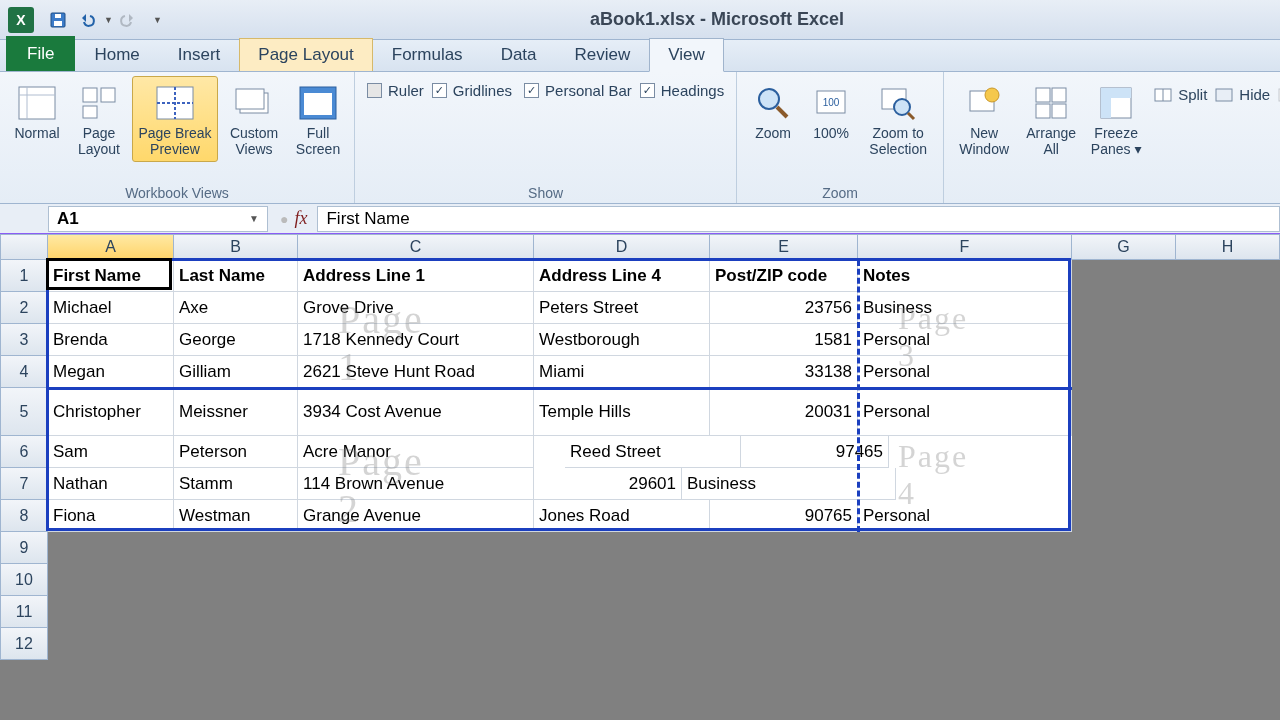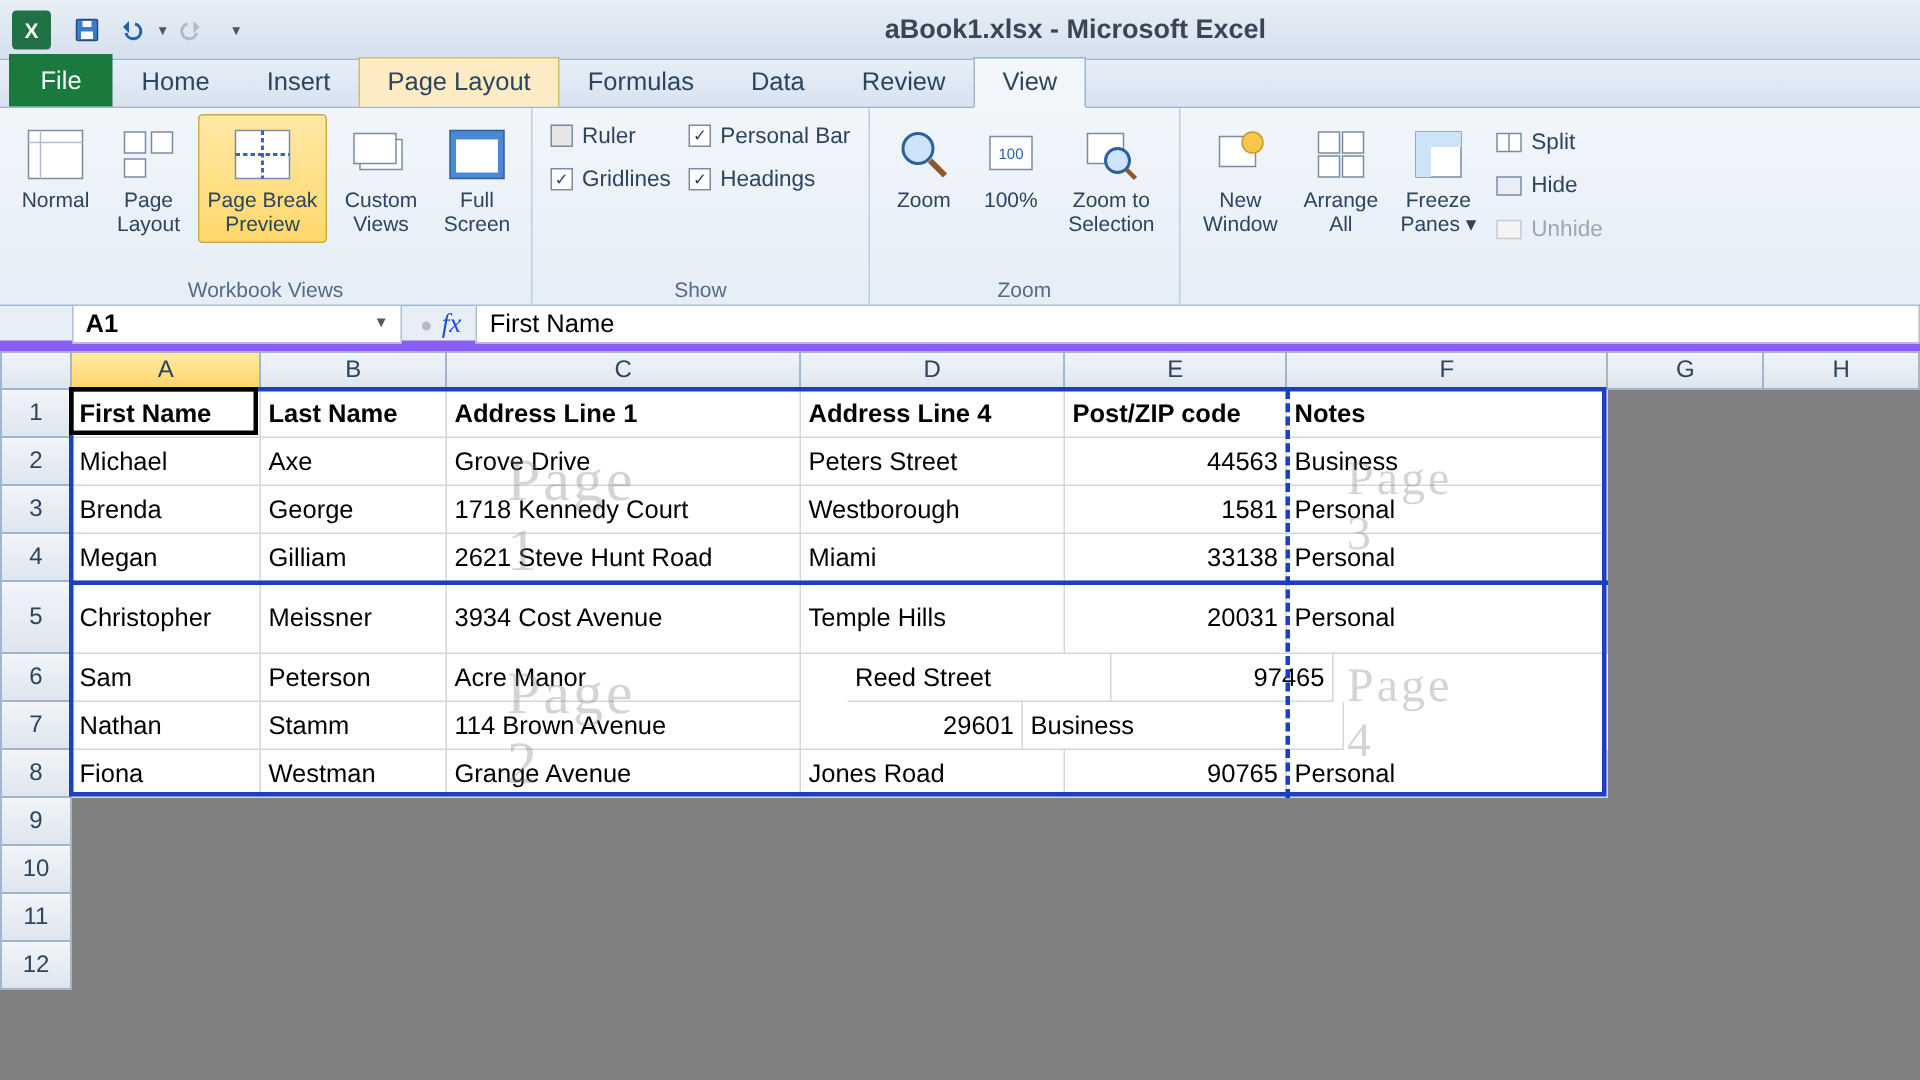--- a/index.html
+++ b/index.html
@@ -23,28 +23,28 @@
 .ribbon { height: 132px; background: linear-gradient(#f2f6fb, #e5edf6); border-bottom: 1px solid #9fb5d0; display: flex; }
 .group { border-right: 1px solid #becedf; padding: 4px 8px 2px; display: flex; flex-direction: column; }
 .group-body { flex: 1; display: flex; align-items: flex-start; gap: 4px; }
 .group-label { text-align: center; font-size: 14px; color: #556b85; padding-top: 2px; }
 .big-btn { width: 70px; display: flex; flex-direction: column; align-items: center; padding: 4px 2px; border: 1px solid transparent; border-radius: 3px; cursor: pointer; }
 .big-btn.active { background: linear-gradient(#ffe8a6, #ffd86b); border-color: #c9a84a; }
 .big-btn .icon-box { width: 48px; height: 44px; display: flex; align-items: center; justify-content: center; }
 .big-btn .lbl { font-size: 14px; text-align: center; line-height: 1.15; color: #2c445e; }
 .chk-row { display: flex; align-items: center; gap: 6px; font-size: 15px; color: #2c445e; padding: 6px 4px; white-space: nowrap; }
 .chk-box { width: 15px; height: 15px; border: 1px solid #7a8ca3; background: #fff; display: flex; align-items: center; justify-content: center; font-size: 11px; color: #2c445e; }
-.chk-col { display: flex; flex-direction: column; justify-content: flex-start; }
-
-
-.fbar { height: 30px; background: #e8eef6; border-bottom: 7px solid #8b5cf6; display: flex; align-items: center; }
+.chk-col { display: flex; flex-direction: row; justify-content: flex-start; }
+
+
+.fbar { height: 30px; background: #e8eef6; border-bottom: 1px solid #8b5cf6; display: flex; align-items: center; }
 .name-box { width: 220px; height: 26px; background: #fff; border: 1px solid #aebfd2; margin: 0 2px 0 48px; display: flex; align-items: center; padding: 0 8px; font-size: 17px; font-weight: 600; }
 .name-box .dd { margin-left: auto; color: #555; font-size: 10px; }
 .fx-ctrl { display: flex; align-items: center; gap: 6px; padding: 0 10px; }
-.fx-icon { font-style: italic; font-family: Georgia, serif; font-size: 18px; color: #1d4ed8; }
+.fx-icon { font-style: italic; font-family: Georgia, serif; font-size: 18px; color: #7f1d1d; }
 .formula-input { flex: 1; height: 26px; background: #fff; border: 1px solid #aebfd2; padding: 0 8px; font-size: 17px; display: flex; align-items: center; }
 
 
 .grid { position: relative; background: #808080; height: 488px; }
 .corner { position: absolute; left: 0; top: 0; width: 48px; height: 26px; background: linear-gradient(#f2f5f9,#dde5ee); border: 1px solid #9fb5d0; }
 .col-headers { position: absolute; left: 48px; top: 0; height: 26px; display: flex; }
 .col-h { background: linear-gradient(#f2f5f9,#dde5ee); border: 1px solid #9fb5d0; border-left: none; display: flex; align-items: center; justify-content: center; font-size: 16px; color: #2c445e; font-weight: 500; }
 .col-h.sel { background: linear-gradient(#ffe9a3,#ffd46a); }
 .row-headers { position: absolute; left: 0; top: 26px; width: 48px; }
 .row-h { height: 32px; background: linear-gradient(#f2f5f9,#dde5ee); border: 1px solid #9fb5d0; border-top: none; display: flex; align-items: center; justify-content: center; font-size: 16px; color: #2c445e; }
@@ -336,21 +336,21 @@
           <div class="cell hdr" style="width: 236px;">Address Line 1</div>
           <div class="cell hdr" style="width: 176px;">Address Line 4</div>
           <div class="cell hdr" style="width: 148px;">Post/ZIP code</div>
           <div class="cell hdr" style="width: 214px;">Notes</div>
         </div>
         <div class="cell-row" style="height: 32px;">
           <div class="cell" style="width: 126px;">Michael</div>
           <div class="cell" style="width: 124px;">Axe</div>
           <div class="cell" style="width: 236px;">Grove Drive</div>
           <div class="cell" style="width: 176px;">Peters Street</div>
-          <div class="cell num" style="width: 148px;">44563</div>
+          <div class="cell num" style="width: 148px;">23756</div>
           <div class="cell" style="width: 214px;">Business</div>
         </div>
         <div class="cell-row" style="height: 32px;">
           <div class="cell" style="width: 126px;">Brenda</div>
           <div class="cell" style="width: 124px;">George</div>
           <div class="cell" style="width: 236px;">1718 Kennedy Court</div>
           <div class="cell" style="width: 176px;">Westborough</div>
           <div class="cell num" style="width: 148px; text-align: right;">1581</div>
           <div class="cell" style="width: 214px;">Personal</div>
         </div>

